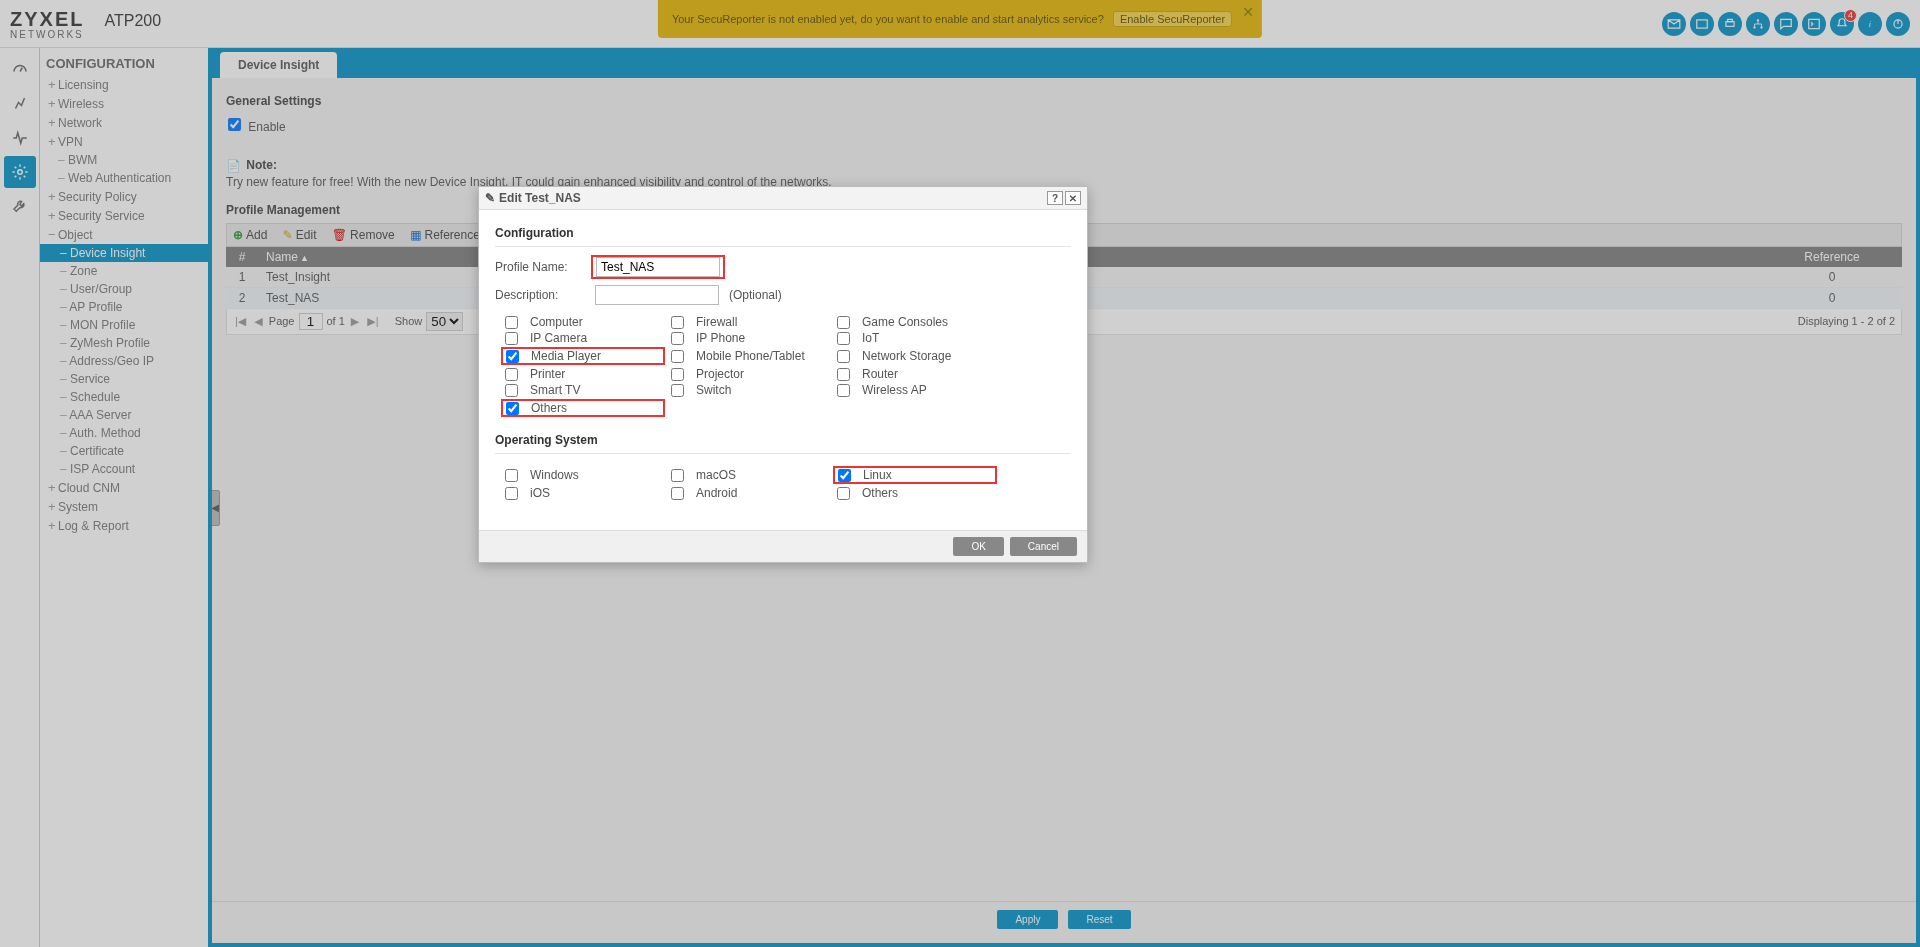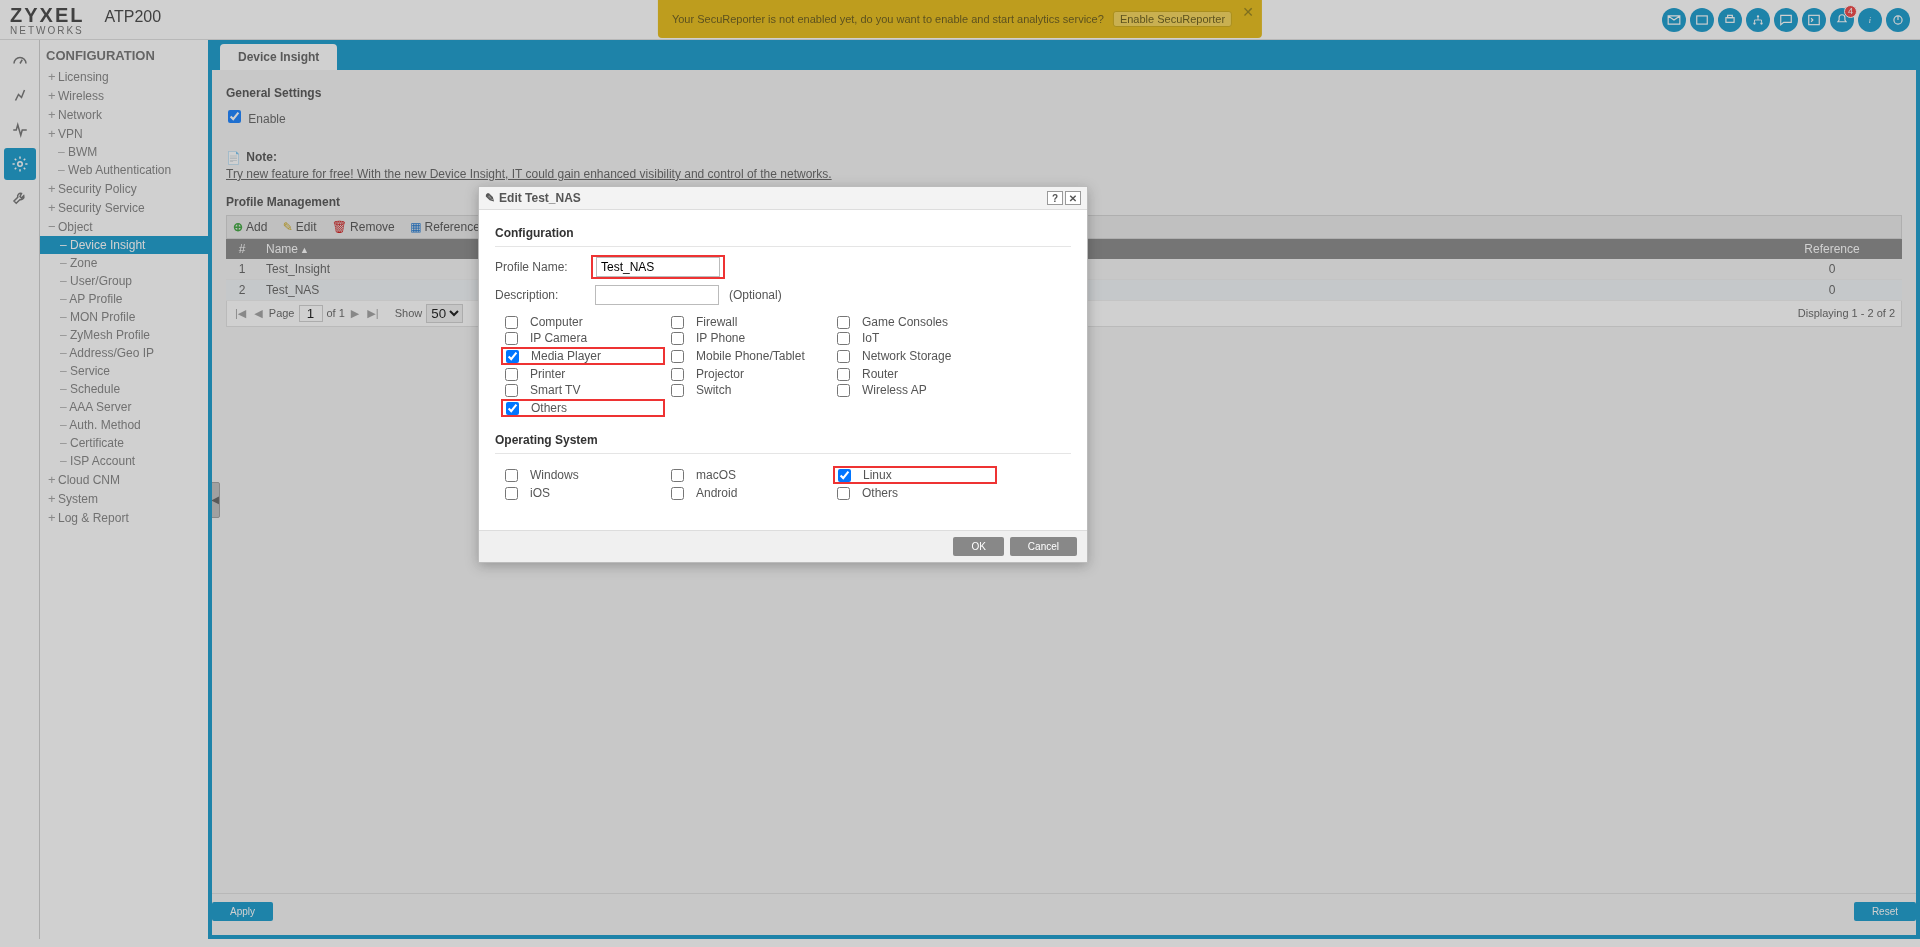--- a/index.html
+++ b/index.html
@@ -1,19 +1,19 @@
 <!DOCTYPE html>
 <html><head>
 <meta charset="utf-8">
 <style>
 * { box-sizing: border-box; margin: 0; padding: 0; }
 body { font-family: "Segoe UI", Arial, sans-serif; font-size: 12px; color: #555; background: #fff; overflow: hidden; }
 
 
-.topbar { height: 40px; background: #fff; display: flex; align-items: center; padding: 0 10px; position: relative; border-bottom: 1px solid #ddd;}
+.topbar { height: 48px; background: #fff; display: flex; align-items: center; padding: 0 10px; position: relative; border-bottom: 1px solid #ddd;}
 .logo-block { display: flex; align-items: baseline; gap: 12px; }
 .logo-text { font-size: 20px; font-weight: 700; letter-spacing: 2px; color: #333;}
 .logo-sub { font-size: 10px; letter-spacing: 2px; color:#666; display:block; margin-top:-2px;}
 .model { font-size: 16px; color: #333; margin-left: 8px;}
 .top-banner { position: absolute; left: 50%; transform: translateX(-50%); top:0; height:38px; background: #e5b600; color: #5a4a00; display:flex; align-items:center; padding: 4px 30px 4px 14px; font-size: 11px; border-radius: 0 0 4px 4px; min-width: 370px;}
 .top-banner .close { position:absolute; right:8px; top:4px; color: #8a7400; cursor:pointer; font-size: 14px;}
 .top-banner-btn { display:inline-block; margin-left:6px; background: #f5d24a; border:1px solid #c9a200; border-radius:3px; padding:1px 6px; font-size:11px; color:#5a4a00;}
 .top-icons { margin-left: auto; display: flex; gap: 4px; align-items: center;}
 .top-icon { width: 24px; height: 24px; border-radius: 50%; background: #0091c8; display:flex; align-items:center; justify-content:center; color:#fff; font-size:12px; position:relative;}
 .top-icon svg { width: 14px; height:14px; fill:#fff;}
@@ -41,21 +41,21 @@
 .main-inner { margin: 0 4px 4px 4px; background:#f4f4f4; flex:1; display:flex; flex-direction:column; overflow:hidden;}
 .tabs { display:flex; background:#0091c8; padding: 4px 0 0 12px;}
 .tab { background:#fff; border-radius: 4px 4px 0 0; padding: 6px 18px; font-size:12px; color:#555; font-weight:600;}
 .content { flex:1; background:#f4f4f4; padding: 10px 14px; overflow:auto; position:relative;}
 .section-title { font-weight: 700; color:#444; margin: 6px 0;}
 .check-line { padding: 4px 2px;}
 .check-line input { margin-right: 4px;}
 .note-box { margin-top:20px; }
 .note-box .note-icon { display:inline-block; vertical-align:middle; margin-right:2px;}
 .note-box b { color:#444;}
-.note-box .note-text { margin-top:2px; color:#555;text-decoration:underline;}
+.note-box .note-text { margin-top:2px; color:#555;}
 
 .toolbar { background:#e8e8e8; border:1px solid #d0d0d0; padding: 4px 6px; font-size: 12px; margin-top:4px;}
 .toolbar-item { display:inline-flex; align-items:center; margin-right: 12px; color:#444; gap:3px;}
 .toolbar-item.add .ico { color:#2a9d2a; font-weight:bold;}
 .toolbar-item.edit .ico { color:#c8a000;}
 .toolbar-item.remove .ico { color:#c00;}
 .toolbar-item.ref .ico { color:#06c;}
 
 table.grid { width:100%; border-collapse:collapse; font-size:12px;}
 table.grid th { background:#7d7d7d; color:#fff; text-align:left; font-weight:400; padding:3px 8px;}
@@ -64,21 +64,21 @@
 table.grid tr.even td { background:#f0f4f7;}
 table.grid .col-num { width:32px; text-align:center;}
 table.grid .col-ref { text-align:center; width:140px;}
 
 .pager { background:#fff; border:1px solid #e0e0e0; border-top:none; padding: 3px 6px; font-size:11px; color:#555; display:flex; align-items:center; gap:4px;}
 .pager .spacer { flex:1;}
 .pager input { width:24px; text-align:center; border:1px solid #ccc;}
 .pager select { border:1px solid #ccc;}
 .pager .pgbtn { color:#999; padding: 0 2px;}
 
-.footer-buttons { display:flex; justify-content:space-between; gap:10px; padding: 8px 0 14px 0; border-top:1px solid #ddd; background:#f4f4f4;}
+.footer-buttons { display:flex; justify-content:center; gap:10px; padding: 8px 0 14px 0; border-top:1px solid #ddd; background:#f4f4f4;}
 .btn { background:#0091c8; color:#fff; border:none; padding: 4px 18px; border-radius:2px; font-size:10px; cursor:pointer;}
 .btn.grey { background:#888;}
 
 
 .overlay { position:fixed; inset:0; background:rgba(100,100,100,0.3); z-index:50;}
 .modal { position:fixed; top:186px; left:478px; width:610px; background:#fff; border:1px solid #bbb; z-index:60; box-shadow:0 3px 12px rgba(0,0,0,0.25); display:flex; flex-direction:column;}
 .modal-title { background:#f3f3f3; border-bottom:1px solid #ddd; padding:4px 6px; font-size:12px; font-weight:600; display:flex; align-items:center;}
 .modal-title .ico { margin-right:4px;}
 .modal-title .win-ctrl { margin-left:auto; display:flex; gap:2px;}
 .modal-title .win-btn { width:16px; height:14px; border:1px solid #999; font-size:10px; display:flex; align-items:center; justify-content:center; background:#fff; cursor:pointer;}

